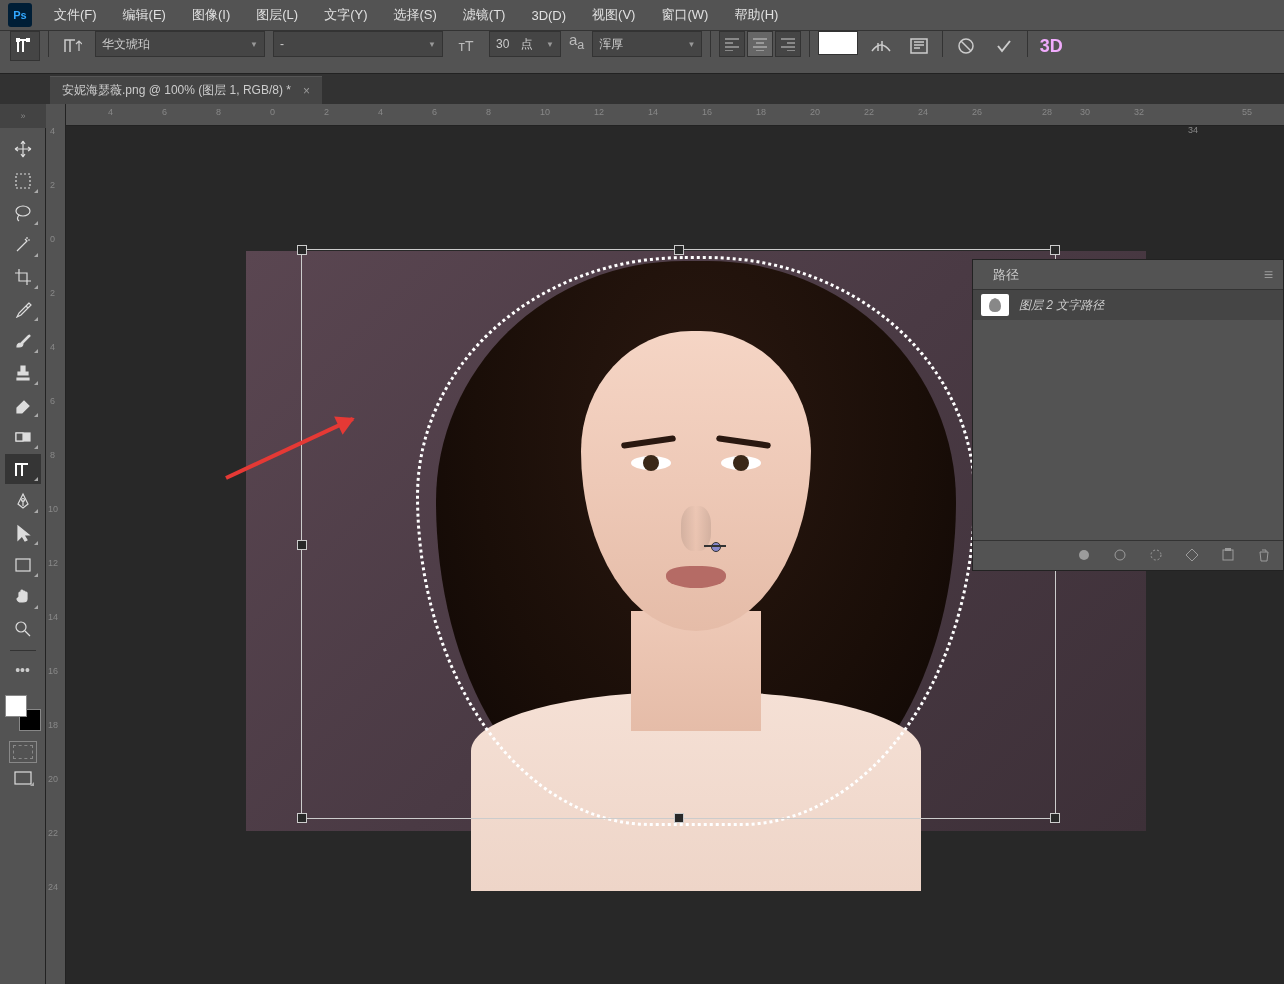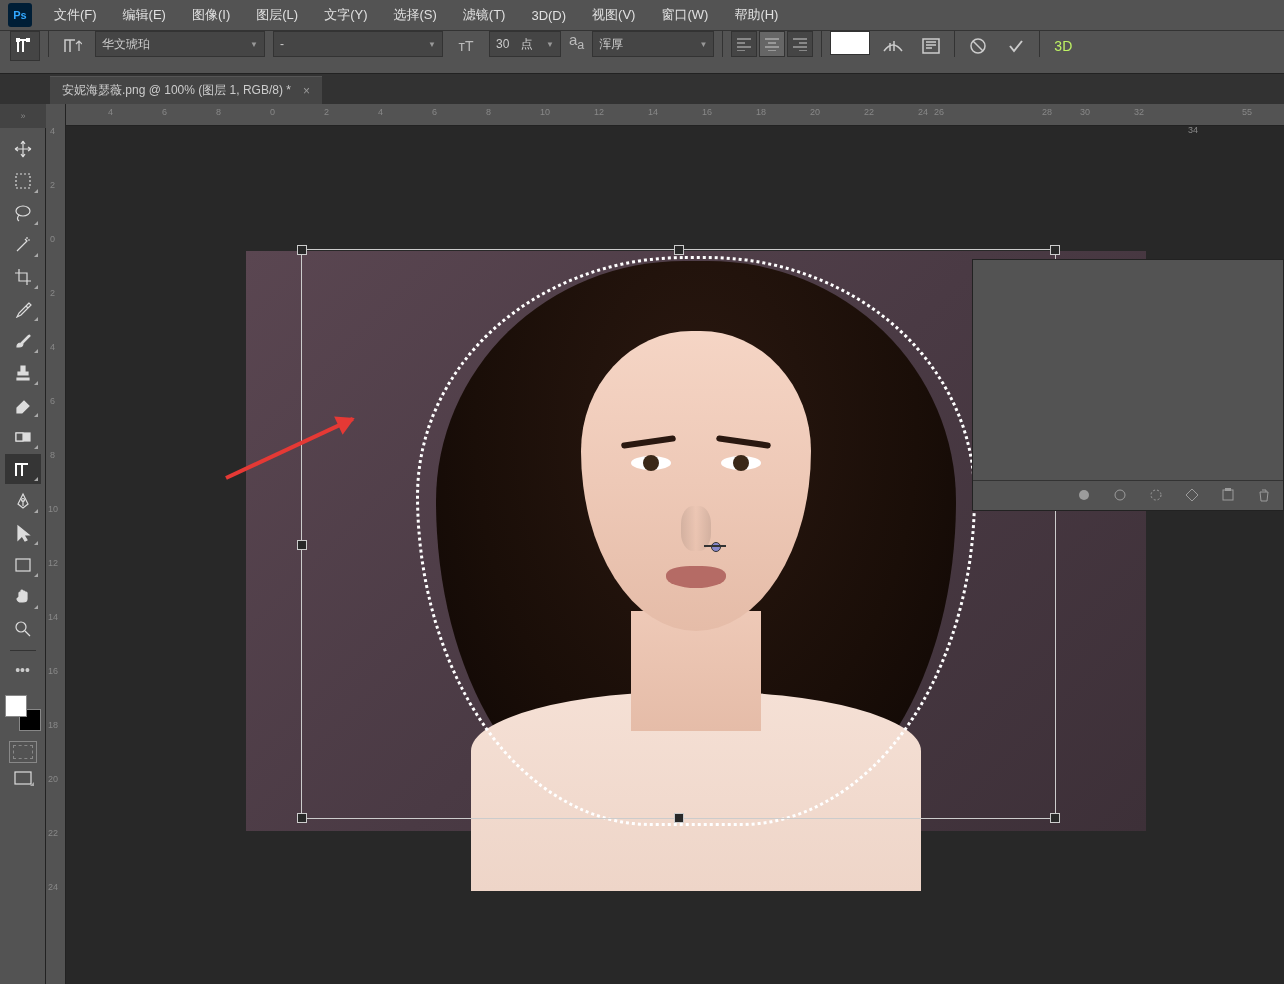--- a/index.html
+++ b/index.html
@@ -9,21 +9,21 @@
 .menu-item{padding:4px 12px;color:#e0e0e0;font-size:13px;cursor:pointer}
 .options-bar{height:44px;background:#535353;border-top:1px solid #333;border-bottom:1px solid #222;display:flex;align-items:flex-start;padding:0 10px;gap:8px}
 .tool-icon{width:30px;height:30px;display:flex;align-items:center;justify-content:center;border:1px solid #333;background:#454545;font-size:16px;font-weight:bold}
 .tool-icon.t{color:#fff}
 .opt-sep{width:1px;height:26px;background:#333}
 .dropdown{height:26px;background:#454545;border:1px solid #333;display:flex;align-items:center;padding:0 6px;color:#ccc;gap:4px;position:relative}
 .dropdown-arrow{font-size:8px;color:#999}
 .font-dd{width:170px}
 .style-dd{width:170px}
 .aa-label{font-size:15px;color:#bbb}
-.aa-dd{width:122px}
+.aa-dd{width:110px}
 .align-group{display:flex;gap:2px}
 .align-btn{width:26px;height:26px;display:flex;align-items:center;justify-content:center;border:1px solid #333;background:#454545;cursor:pointer}
 .align-btn svg{fill:#ccc}
 .align-btn.active{background:#666}
 .color-swatch{width:40px;height:24px;background:#fff;border:1px solid #333}
 .icon-btn{width:30px;height:30px;display:flex;align-items:center;justify-content:center;cursor:pointer}
 .icon-btn svg{stroke:#ccc;fill:none;stroke-width:1.5}
 .tab-bar{height:30px;background:#323232;display:flex;align-items:flex-end;padding-left:50px}
 .doc-tab{height:28px;background:#454545;padding:12px 12px;display:flex;align-items:center;font-size:12px;color:#ccc;gap:12px;border-top:1px solid #555}
 .tab-close{font-size:12px;color:#999;cursor:pointer}
@@ -173,21 +173,21 @@
         <circle cx="9" cy="9" r="7" stroke="#ccc"></circle>
         <path d="M4 4 L14 14" stroke="#ccc"></path>
       </svg>
     </div>
   <div class="icon-btn">
       <svg width="18" height="18">
         <path d="M3 9 L7 14 L15 4" stroke="#ccc" stroke-width="2"></path>
       </svg>
     </div>
   <div class="opt-sep"></div>
-  <div class="icon-btn" style="font-size:14px;font-weight:normal;color:#bef264">3D</div>
+  <div class="icon-btn" style="font-size:18px;font-weight:bold;color:#f0abfc">3D</div>
 </div>
 
 <div class="tab-bar">
   <div class="doc-tab">
     <span>安妮海瑟薇.png @ 100% (图层 1, RGB/8) *</span>
     <span class="tab-close">×</span>
   </div>
 </div>
 
 <div class="workspace">
@@ -337,21 +337,21 @@
       <span class="ruler-tick" style="left:366px;top:3px">6</span>
       <span class="ruler-tick" style="left:420px;top:3px">8</span>
       <span class="ruler-tick" style="left:474px;top:3px">10</span>
       <span class="ruler-tick" style="left:528px;top:3px">12</span>
       <span class="ruler-tick" style="left:582px;top:3px">14</span>
       <span class="ruler-tick" style="left:636px;top:3px">16</span>
       <span class="ruler-tick" style="left:690px;top:3px">18</span>
       <span class="ruler-tick" style="left:744px;top:3px">20</span>
       <span class="ruler-tick" style="left:798px;top:3px">22</span>
       <span class="ruler-tick" style="left:852px;top:3px">24</span>
-      <span class="ruler-tick" style="left:868px;top:3px">26</span>
+      <span class="ruler-tick" style="left:906px;top:3px">26</span>
       <span class="ruler-tick" style="left:976px;top:3px">28</span>
       <span class="ruler-tick" style="left:1014px;top:3px">30</span>
       <span class="ruler-tick" style="left:1068px;top:3px">32</span>
       <span class="ruler-tick" style="left:1122px;top:21px">34</span>
       <span class="ruler-tick" style="left:1176px;top:3px">55</span>
     </div>
     <div class="canvas-content">
       <div class="image-frame">
         <div class="portrait">
           <div class="hair"></div>
@@ -376,20 +376,32 @@
         <div class="handle bl"></div>
         <div class="handle bm"></div>
         <div class="handle br"></div>
         <div class="pivot"></div>
       </div>
       <div class="arrow"></div>
     </div>
   </div>
 
   <div class="paths-panel">
+    <div class="panel-tabs">
+      <span class="panel-tab">路径</span>
+      <span class="panel-menu">≡</span>
+    </div>
+    <div class="path-item selected">
+      <div class="path-thumb">
+          <svg width="18" height="18">
+            <path d="M9 2 Q3 4 3 10 Q3 16 9 16 Q15 16 15 10 Q15 4 9 2" fill="#888"></path>
+          </svg>
+        </div>
+      <span class="path-name">图层 2 文字路径</span>
+    </div>
     <div style="height:220px"></div>
     <div class="panel-footer">
       <svg class="panel-footer-icon" width="14" height="14">
           <circle cx="7" cy="7" r="5" fill="#ccc"></circle>
         </svg>
       <svg class="panel-footer-icon" width="14" height="14">
           <circle cx="7" cy="7" r="5" stroke="#ccc" fill="none"></circle>
         </svg>
       <svg class="panel-footer-icon" width="14" height="14">
           <circle cx="7" cy="7" r="5" stroke="#ccc" fill="none" stroke-dasharray="2,2"></circle>

